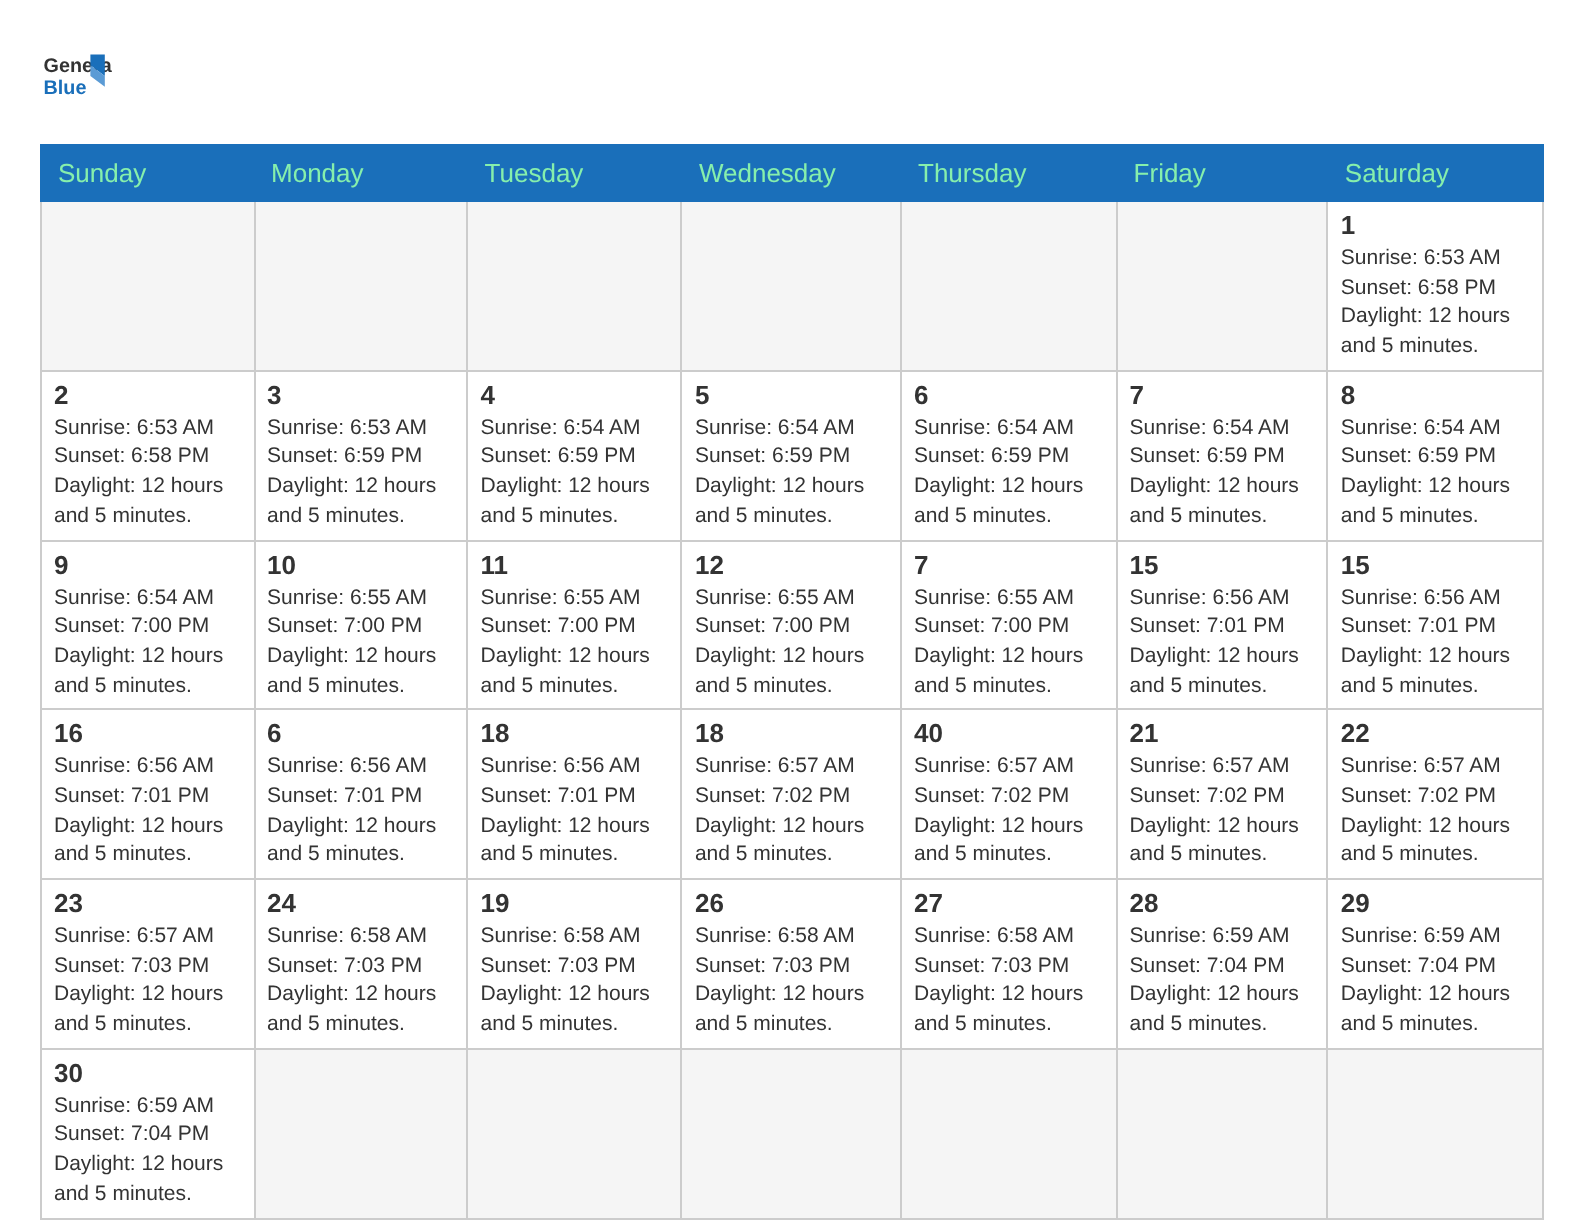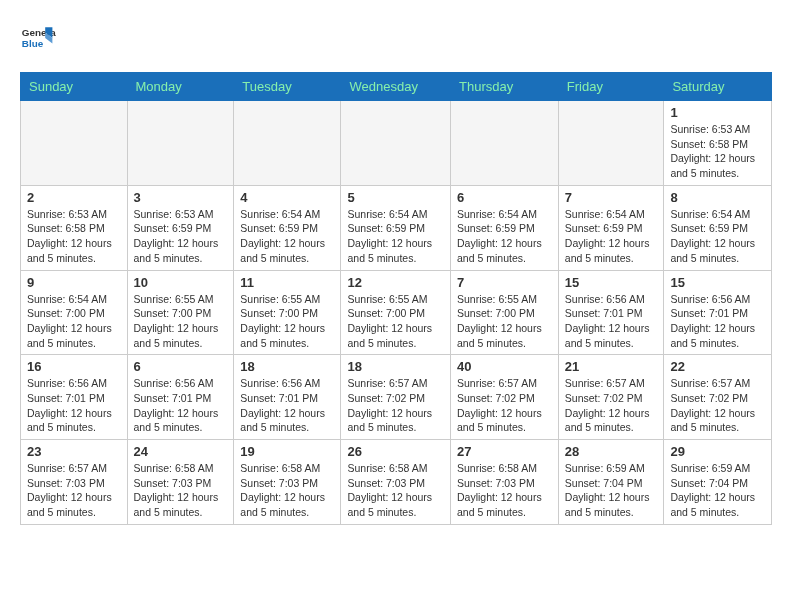--- a/index.html
+++ b/index.html
@@ -293,14 +293,28 @@
 Sunset: 7:04 PM
 Daylight: 12 hours and 5 minutes.</div>
         </td>
         <td>
           <span class="day-number">29</span>
           <div class="day-info">Sunrise: 6:59 AM
 Sunset: 7:04 PM
 Daylight: 12 hours and 5 minutes.</div>
         </td>
       </tr>
+      <tr class="week-row">
+        <td>
+          <span class="day-number">30</span>
+          <div class="day-info">Sunrise: 6:59 AM
+Sunset: 7:04 PM
+Daylight: 12 hours and 5 minutes.</div>
+        </td>
+        <td class="empty"></td>
+        <td class="empty"></td>
+        <td class="empty"></td>
+        <td class="empty"></td>
+        <td class="empty"></td>
+        <td class="empty"></td>
+      </tr>
     </tbody>
 </table>
 
 </body></html>

